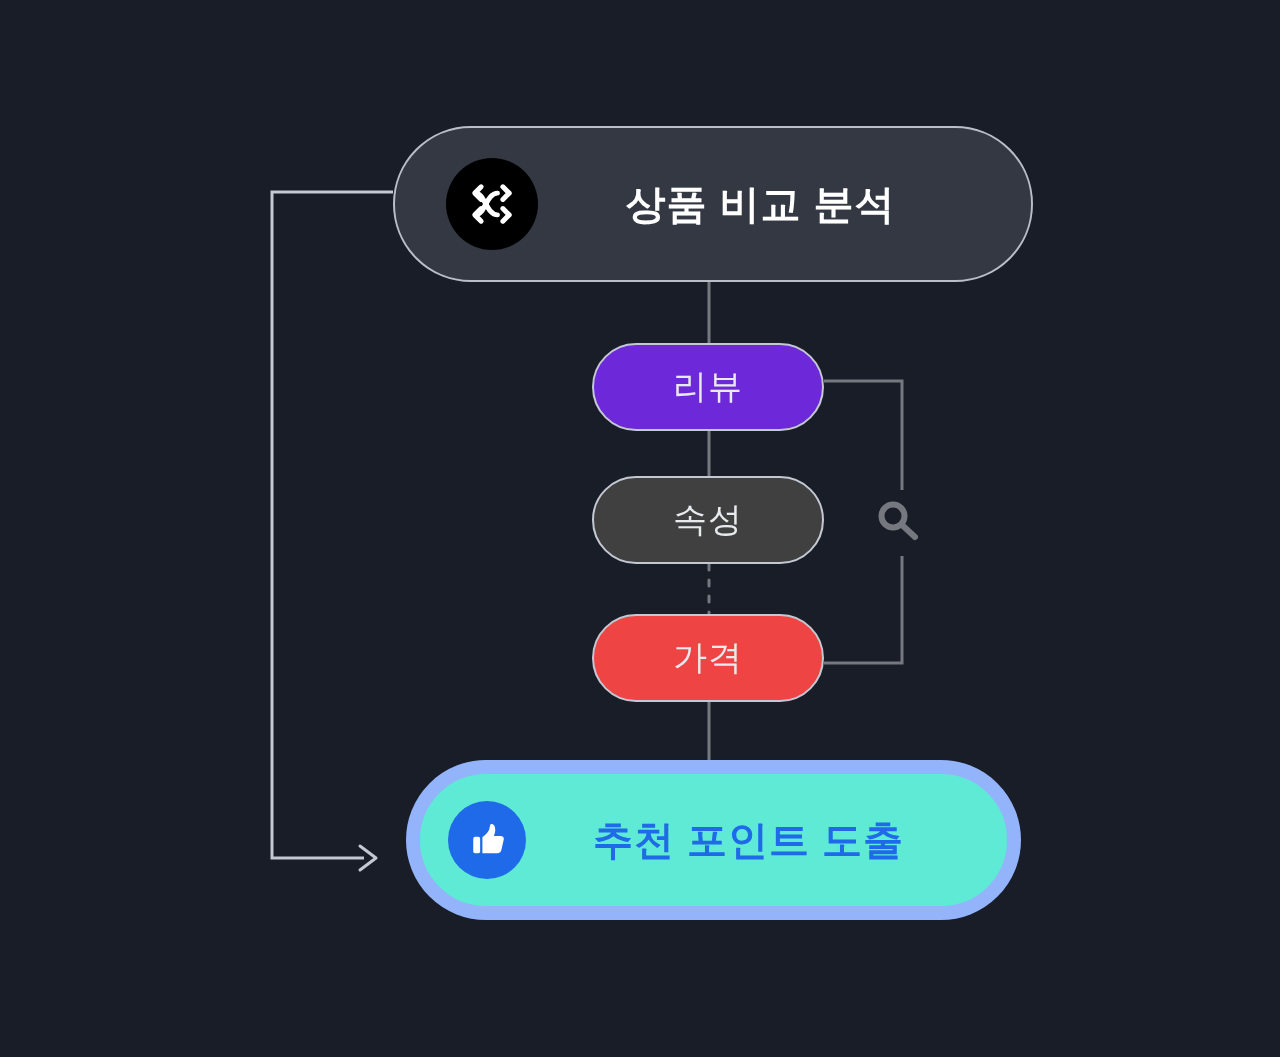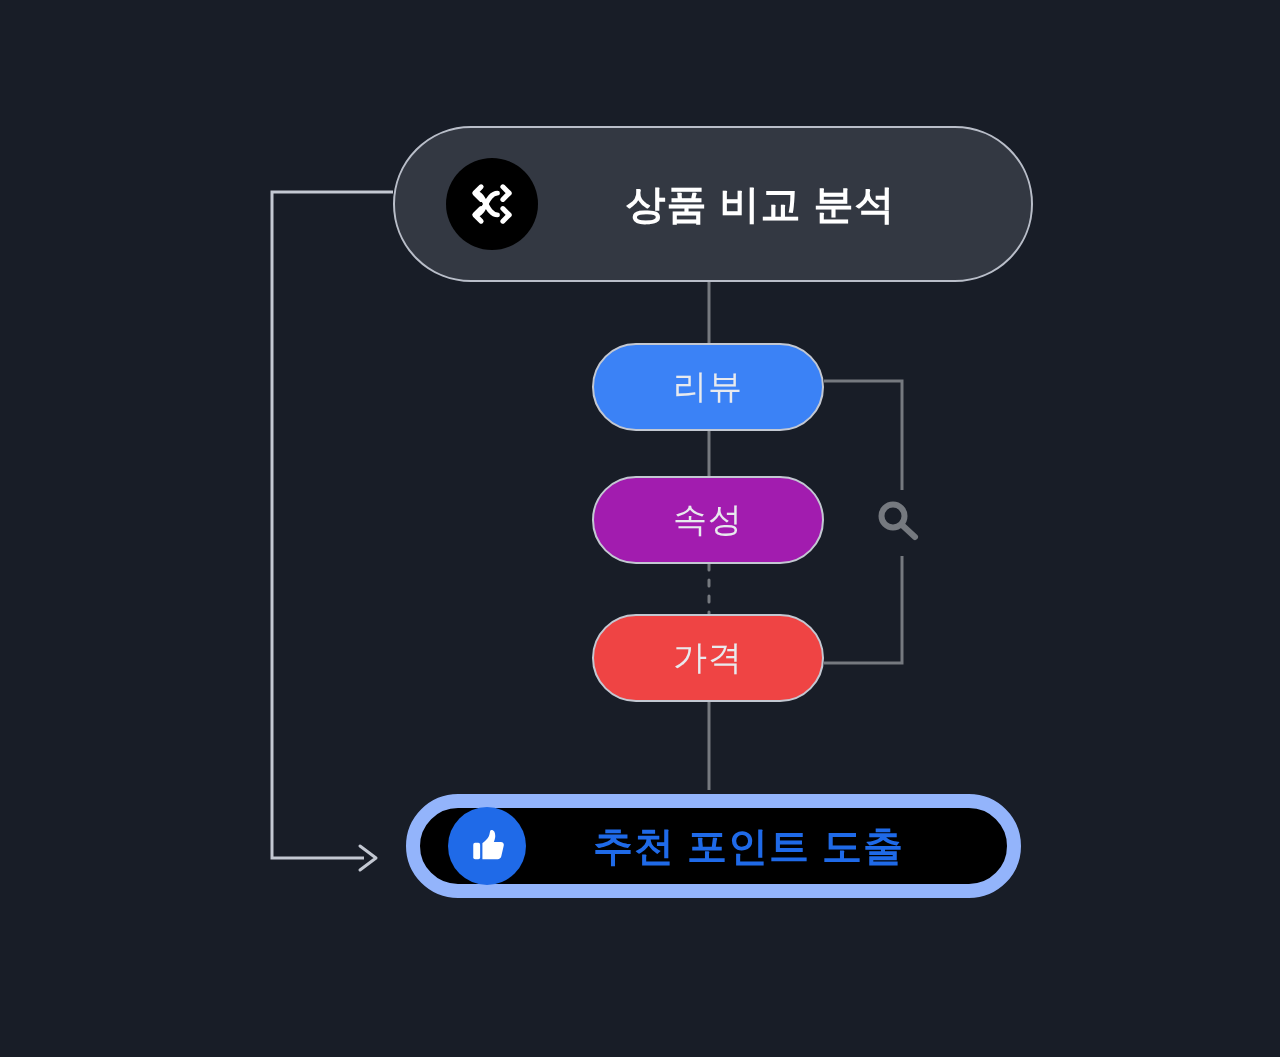--- a/index.html
+++ b/index.html
@@ -79,31 +79,31 @@
     left: 592px;
     border: 2px solid #c3c8d2;
     justify-content: center;
   }
   .node-sub .node-label {
     color: #e8eaee;
     font-size: 34px;
     font-weight: normal;
     letter-spacing: 1px;
   }
-  #node-review   { top: 343px; background: #3b82f6; }
-  #node-attribute{ top: 476px; background: #a21caf; justify-content: center; }
+  #node-review   { top: 343px; background: #6d28d9; }
+  #node-attribute{ top: 476px; background: #404040; justify-content: center; }
   #node-price    { top: 614px; background: #ef4444; }
 
   
   #node-result {
     left: 406px;
-    top: 794px;
+    top: 760px;
     width: 615px;
-    height: 104px;
-    background: #000000;
+    height: 160px;
+    background: #5eead4;
     border: 14px solid #93b4fb;
     padding-left: 28px;
   }
   #node-result .node-icon-circle {
     width: 78px;
     height: 78px;
     border-radius: 50%;
     background: #1f6ae8;
     display: flex;
     align-items: center;

